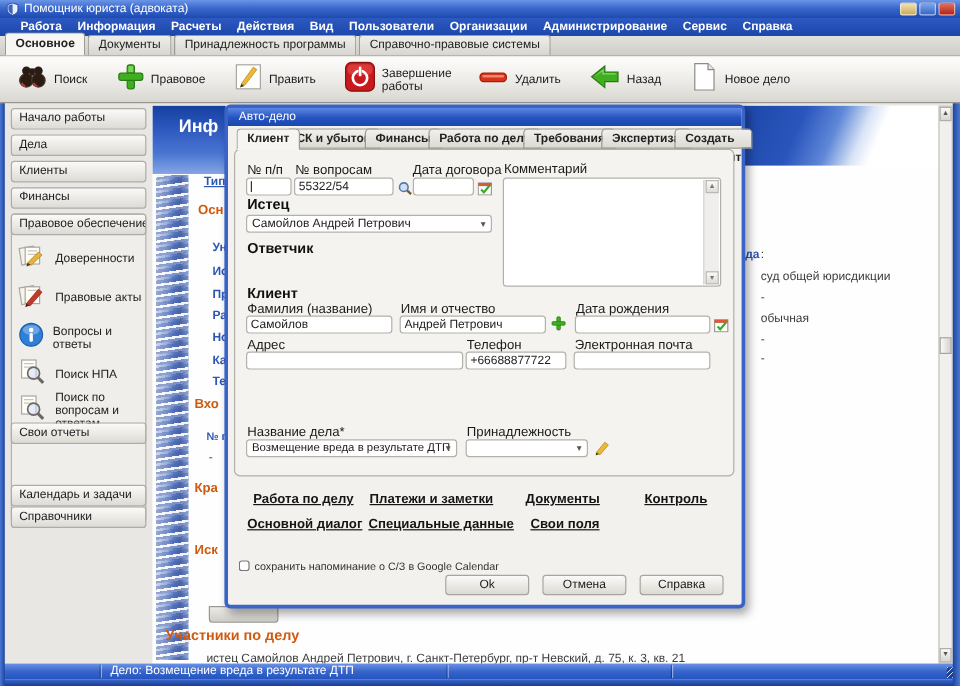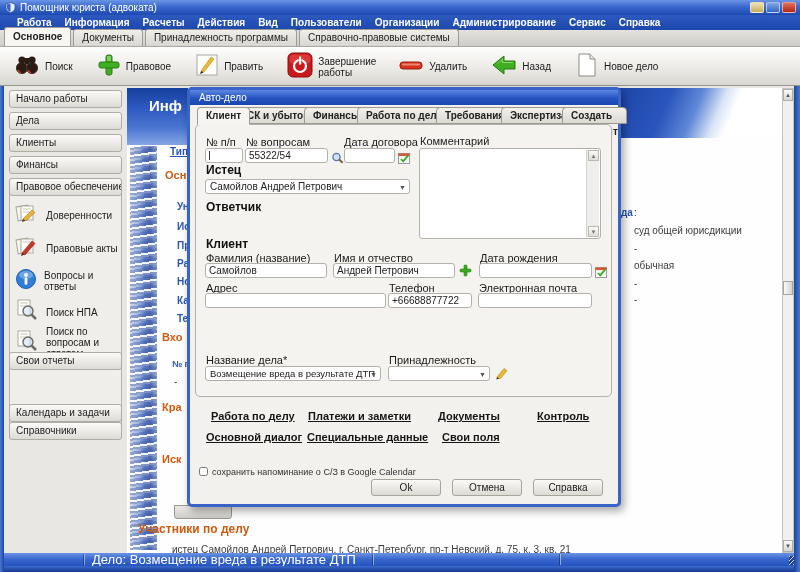--- a/index.html
+++ b/index.html
@@ -106,21 +106,21 @@
   .dlg-link{position:absolute;font-size:11px;font-weight:bold;color:#151515;text-decoration:underline;white-space:nowrap;cursor:default;}
   .dlg-btn{position:absolute;width:70px;height:17px;box-sizing:border-box;
     background:linear-gradient(180deg,#fbfaf8,#dcdad3);border:1px solid #a7a59d;border-radius:3px;
     font-size:10px;color:#1a1a1a;text-align:center;line-height:15px;}
   .chk{position:absolute;left:9px;top:377px;width:9px;height:9px;margin:0;}
   .chk-lab{position:absolute;left:22px;top:377px;font-size:9px;color:#333;white-space:nowrap;}
 
   
   .statusbar{position:absolute;left:0;top:553px;width:800px;height:13px;
     background:linear-gradient(180deg,#6a93e4 0%,#3765cc 50%,#2554be 100%);
-    color:#fff;font-size:13px;line-height:13px;}
+    color:#fff;font-size:10px;line-height:13px;}
   .sb-div{position:absolute;top:1px;width:1px;height:11px;background:rgba(255,255,255,.45);box-shadow:-1px 0 0 rgba(0,0,30,.35);}
   .grip{position:absolute;right:2px;top:3px;width:9px;height:9px;
     background:repeating-linear-gradient(135deg,rgba(255,255,255,.8) 0 1px,rgba(30,60,140,.9) 1px 3px);}
   .bottomstrip{position:absolute;left:0;top:566px;width:800px;height:6px;
     background:linear-gradient(180deg,#3c6ace,#16398e);}
   .edge{position:absolute;top:86px;height:486px;width:4px;background:linear-gradient(90deg,#4b78d4,#1c459e);}
   .edge.l{left:0;} .edge.r{right:0;width:6px;background:linear-gradient(90deg,#1c459e,#4b78d4);}
 </style>
 </head>
 <body>

